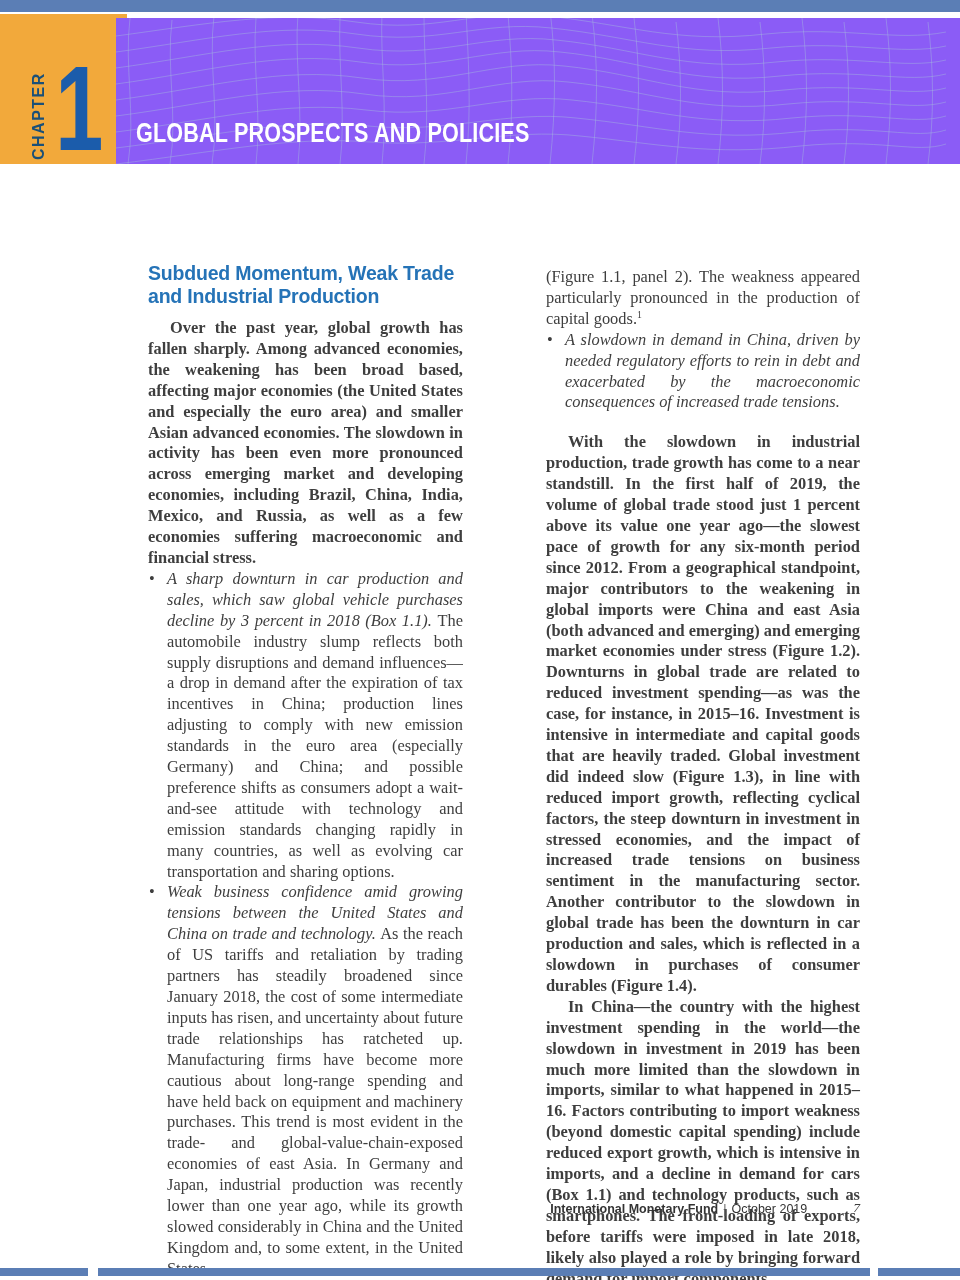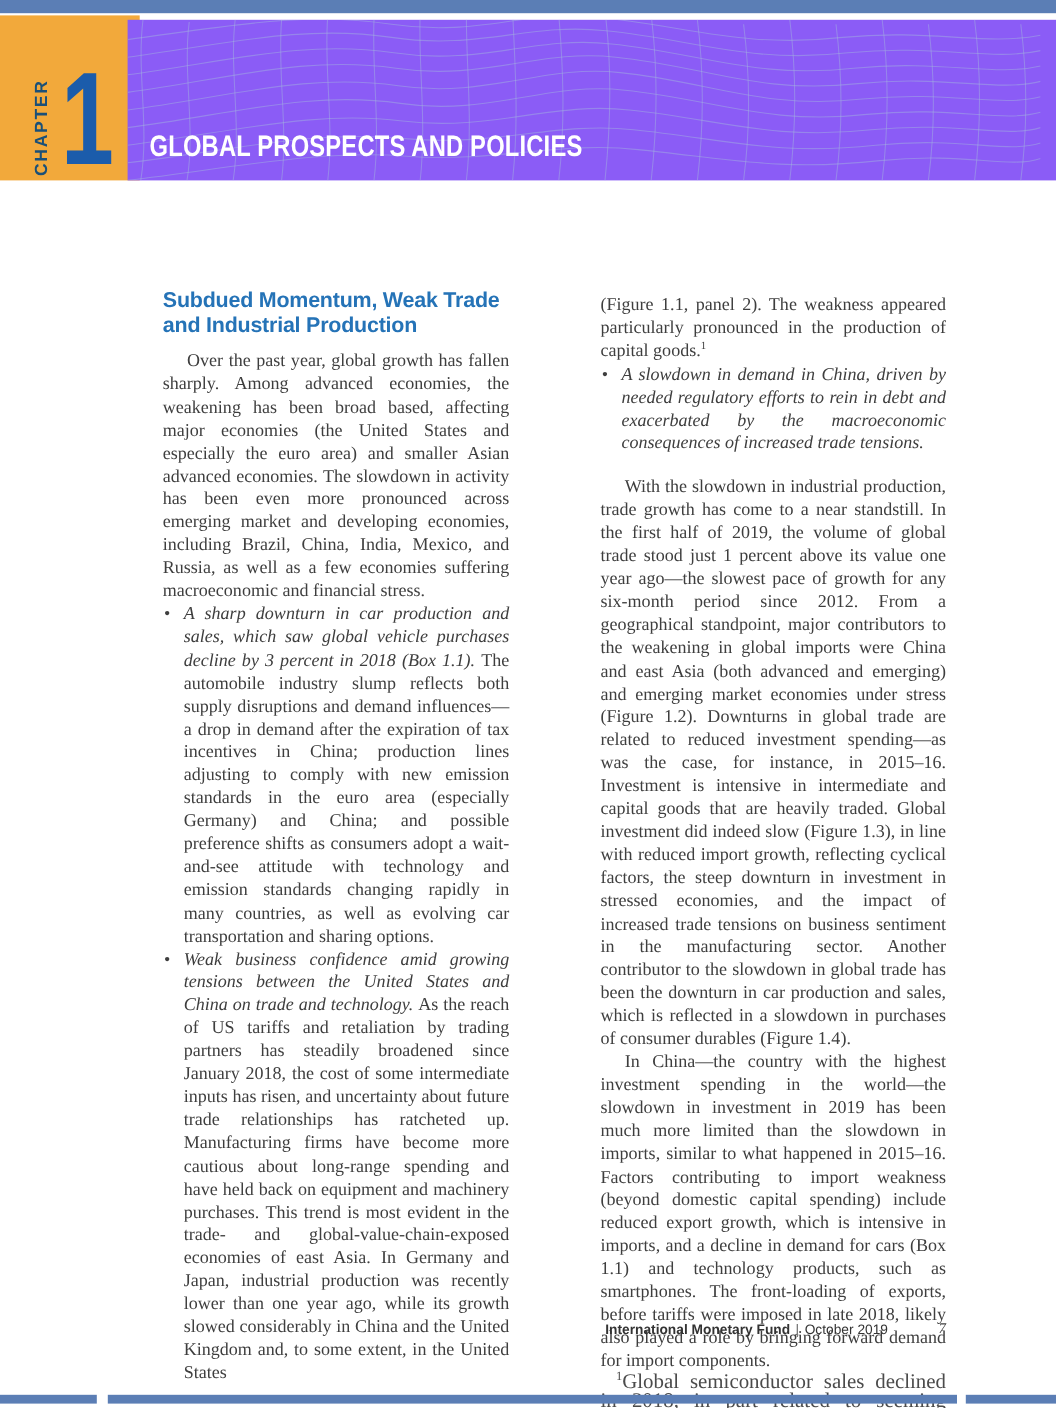--- a/index.html
+++ b/index.html
@@ -38,21 +38,21 @@
     color:#3e3e3e;
   }
   .col-left { margin-right:25px; }
   .col-right { width:343px; padding-top:5px;margin-left:19px; }
   .heading {
     font-family:"Liberation Sans", sans-serif; font-weight:bold; font-size:19.5px;
     line-height:23px; color:#2573b7; margin:0 0 10px 0; letter-spacing:-0.2px;
     text-align:left;
   }
   .col p { margin:0; }
-  p.indent { text-indent:22px; }
+  p.indent { text-indent:22px;font-weight:bold; }
   p.spaced { margin-top:19px; }
   .bullet { display:flex; }
   .bullet .dot { flex:none; width:18px; padding-left:1px; }
   .bullet .btext { flex:1; }
   sup { font-size:0.6em; line-height:0; vertical-align:super; }
   .footnote {
     margin-top:30px; font-size:19px; line-height:17.7px; color:#4b4b4b;
     text-indent:14px; text-align:justify;
   }
   

